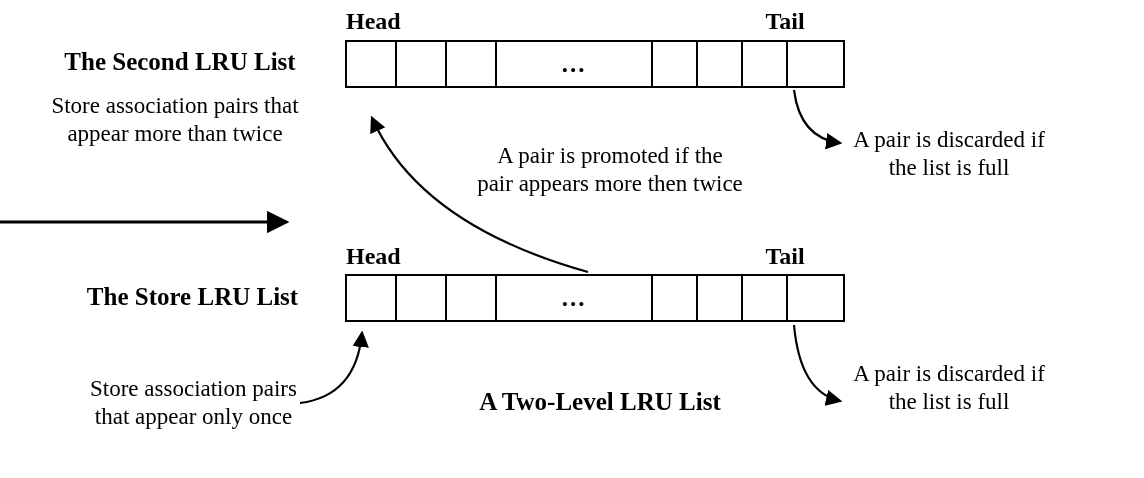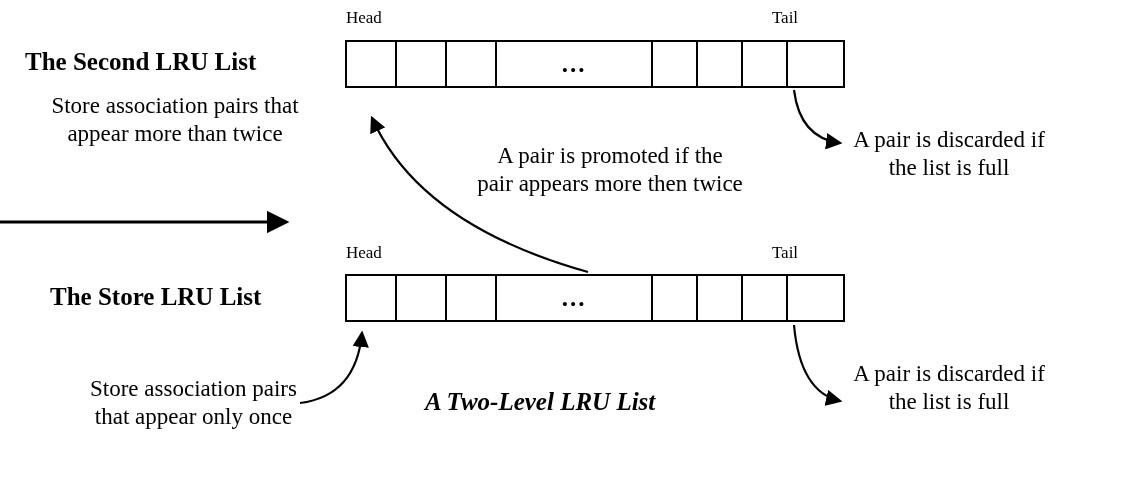--- a/index.html
+++ b/index.html
@@ -26,26 +26,28 @@
     position: absolute;
     text-align: center;
     white-space: pre-line;
     line-height: 1.22;
     font-size: 23px;
   }
   .bold-label {
     position: absolute;
     font-weight: bold;
     font-size: 25px;
+    text-align: center;
     white-space: nowrap;
   }
   .endcap {
     position: absolute;
-    font-size: 17px;
+    font-size: 24px;
     white-space: nowrap;
+    font-weight: bold;
   }
   .lru-list {
     position: absolute;
     display: flex;
     box-sizing: border-box;
     border: 2px solid #000;
     background: #fff;
     height: 48px;
     width: 500px;
   }
@@ -128,18 +130,18 @@
     <div class="cell mid">...</div>
     <div class="cell w45"></div>
     <div class="cell w45"></div>
     <div class="cell w45"></div>
     <div class="cell w55"></div>
   </div>
 
   <div class="txt" style="left:0px; top:375px; width:315px;margin-left:36px;">Store association pairs
 that appear only once</div>
 
-  <div class="bold-label" style="left:425px; top:388px; width:350px;font-style:italic;">A Two-Level LRU List</div>
+  <div class="bold-label" style="left:425px; top:388px; width:350px;">A Two-Level LRU List</div>
 
   <div class="txt" style="left:825px; top:360px; width:248px;">A pair is discarded if
 the list is full</div>
 
 </div>
 
 </body></html>

